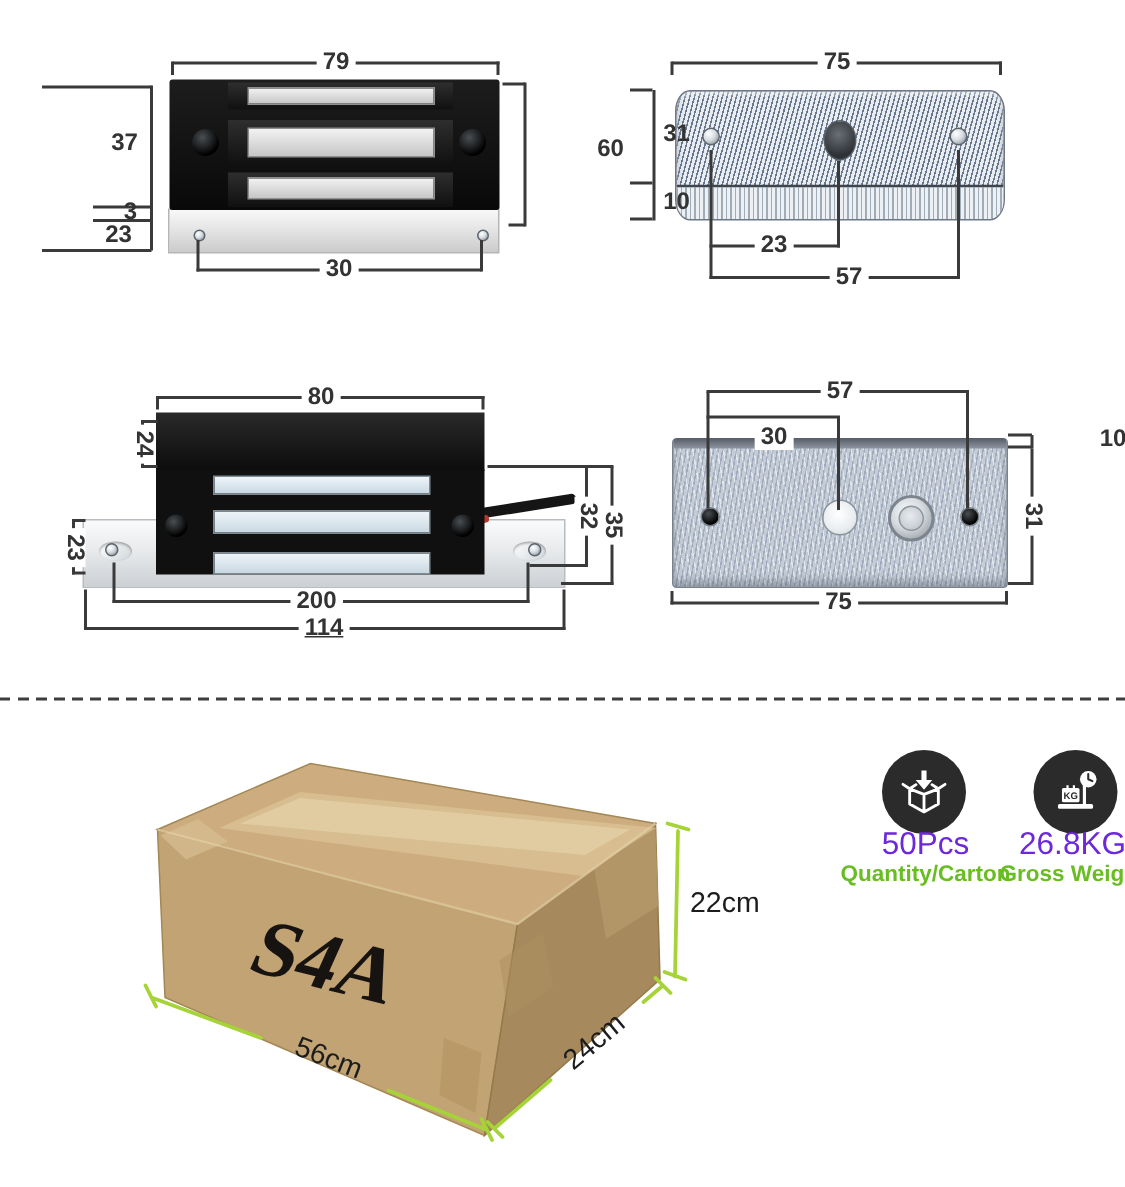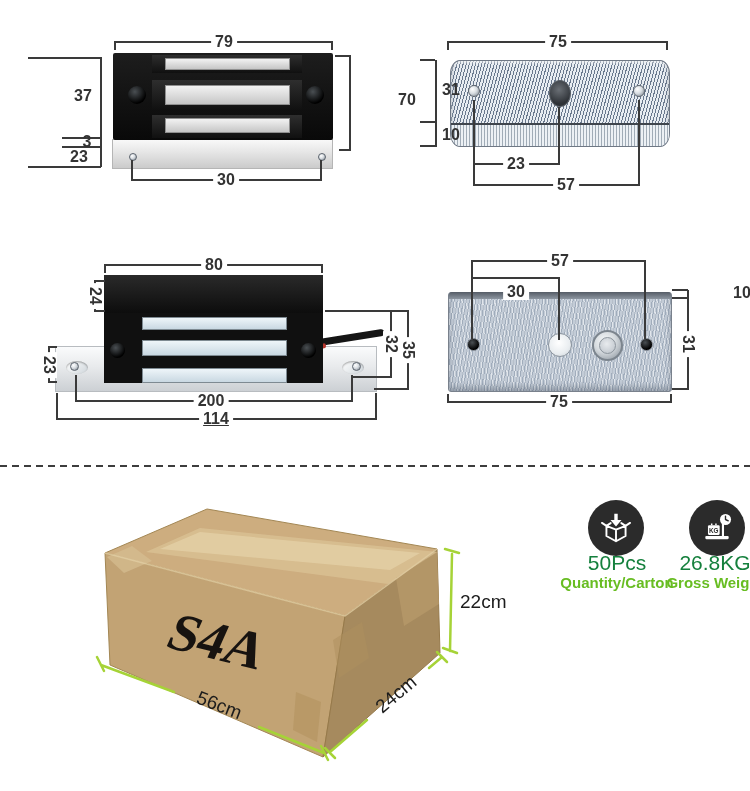--- a/index.html
+++ b/index.html
@@ -18,21 +18,21 @@
          border:1px solid #8f8f8f;}
   .stripframe{position:absolute;box-sizing:border-box;background:linear-gradient(180deg,#2e2e2e,#101010);}
   .screw-dark{position:absolute;border-radius:50%;
         background:radial-gradient(circle at 38% 32%,#4a4f53,#000 70%);}
   .screw-silver{position:absolute;border-radius:50%;box-sizing:border-box;border:1px solid #5c646e;
         background:radial-gradient(circle at 35% 32%,#ffffff,#d8dde2 45%,#8f979f 85%);}
   .divider{position:absolute;left:0;top:465px;width:750px;height:2px;
         background:repeating-linear-gradient(90deg,#3d3d3d 0 7px,transparent 7px 12px);}
   .badge-circle{position:absolute;width:56px;height:56px;border-radius:50%;background:#2b2b2b;
         display:flex;align-items:center;justify-content:center;}
-  .bval{position:absolute;transform:translateX(-50%);font-size:21px;color:#15803d;line-height:1;white-space:nowrap;}
+  .bval{position:absolute;transform:translateX(-50%);font-size:21px;color:#6d28d9;line-height:1;white-space:nowrap;}
   .blab{position:absolute;transform:translateX(-50%);font-size:15px;font-weight:bold;color:#68bd22;line-height:1;white-space:nowrap;}
 </style>
 </head>
 <body>
 
 <div class="page">
 
   <div>
 
     <div class="part" style="left:112px;top:139px;width:221px;height:30px;background:linear-gradient(180deg,#f8f8f8,#e5e5e5 45%,#cbcbcb);border:1px solid #b5b5b5;"></div>
@@ -60,21 +60,21 @@
     <div class="lh" style="left:335px;top:55px;width:15px;"></div>
     <div class="lh" style="left:339px;top:149px;width:11px;"></div>
     <div class="lv" style="left:131px;top:160px;height:21px;"></div>
     <div class="lv" style="left:320px;top:160px;height:21px;"></div>
     <div class="lh" style="left:131px;top:179px;width:190px;"></div>
 
     <span class="dlab" style="left:224px;top:42px;">79</span>
     <span class="dlab nobg" style="left:44px;top:96px;">37</span>
     <span class="dlab nobg" style="left:48px;top:142px;">3</span>
     <span class="dlab nobg" style="left:40px;top:157px;">23</span>
-    <span class="dlab nobg" style="left:368px;top:100px;">70</span>
+    <span class="dlab nobg" style="left:368px;top:100px;">60</span>
     <span class="dlab" style="left:226px;top:180px;">30</span>
   </div>
 
   <div>
     <div class="part" style="left:450px;top:60px;width:220px;height:87px;border-radius:10px/14px;border:1px solid #6f7885;
                 background-color:#bac4d0;
                 background-image:repeating-linear-gradient(105deg,rgba(25,45,75,.5) 0 1px,rgba(240,244,248,.85) 1px 3px);
                 box-shadow:inset 0 2px 3px rgba(255,255,255,.6), inset 0 -2px 4px rgba(60,70,85,.5);"></div>
     <div class="part" style="left:451px;top:123px;width:218px;height:23px;border-radius:0 0 10px 10px/0 0 12px 12px;
                 background-color:#dde4ea;border-top:2px solid #3f454d;

